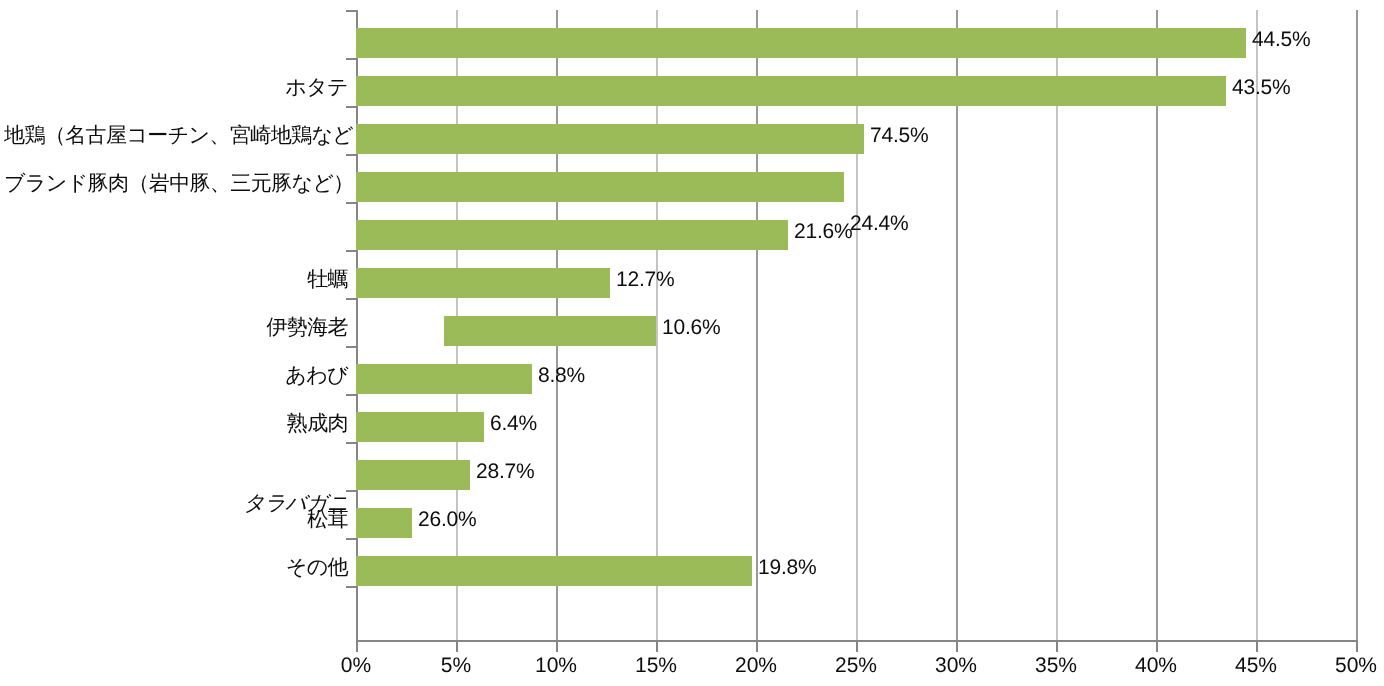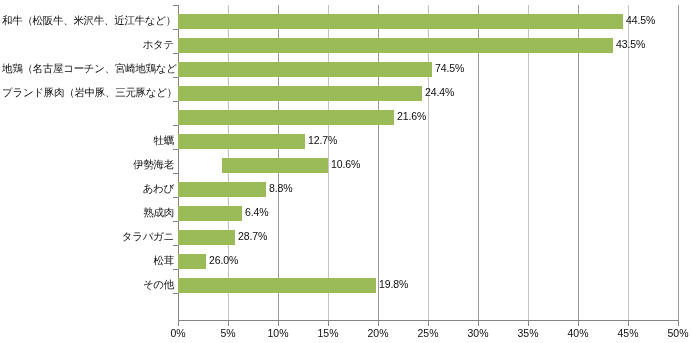--- a/index.html
+++ b/index.html
@@ -132,29 +132,28 @@
     white-space: nowrap;
     transform: translateX(-50%);
   }
 </style>
 </head>
 <body>
 
 <div id="chart-root">
 
   <div id="category-axis">
-      <div class="cat-label" style="top: 8px;">和牛（松阪牛、米沢牛、近江牛など）</div>
       <div class="cat-label" style="top: 32px; font-family: Liberation Serif, serif;">ホタテ</div>
       <div class="cat-label" style="top: 56px;">地鶏（名古屋コーチン、宮崎地鶏など）</div>
       <div class="cat-label" style="top: 80px;">ブランド豚肉（岩中豚、三元豚など）</div>
       <div class="cat-label" style="top: 128px;">牡蠣</div>
       <div class="cat-label" style="top: 152px;">伊勢海老</div>
       <div class="cat-label" style="top: 200px;">熟成肉</div>
       <div class="cat-label" style="top: 176px;">あわび</div>
-      <div class="cat-label" style="top: 224px;">タラバガニ</div>
+      <div class="cat-label" style="top: 240px; font-style: italic;">タラバガニ</div>
       <div class="cat-label" style="top: 272px;">その他</div>
       <div class="cat-label" style="top: 248px;">松茸</div>
     </div>
 
   <div id="axis-y-line"></div>
   <div id="y-ticks">
       <div class="y-tick" style="top: 5px; background: rgb(134, 134, 134);"></div>
       <div class="y-tick" style="top: 29px; background: rgb(134, 134, 134);"></div>
       <div class="y-tick" style="top: 53px; background: rgb(134, 134, 134);"></div>
       <div class="y-tick" style="top: 77px; background: rgb(134, 134, 134);"></div>
@@ -190,21 +189,21 @@
         <div class="bar-row" style="top: 28px;">
           <div class="bar" title="ホタテ 43.5%" style="width: 435px; background: rgb(155, 187, 89);"></div>
           <div class="bar-value" style="left: 438px;">43.5%</div>
         </div>
         <div class="bar-row" style="top: 52px;">
           <div class="bar" title="地鶏（名古屋コーチン、宮崎地鶏など） 25.4%" style="width: 254px; background: rgb(155, 187, 89);"></div>
           <div class="bar-value" style="left: 257px;">74.5%</div>
         </div>
         <div class="bar-row" style="top: 76px;">
           <div class="bar" title="ブランド豚肉（岩中豚、三元豚など） 24.4%" style="width: 244px; background: rgb(155, 187, 89);"></div>
-          <div class="bar-value" style="left: 247px;">24.4%</div>
+          <div class="bar-value" style="left: 247px; margin-top: 20px;">24.4%</div>
         </div>
         <div class="bar-row" style="top: 100px;">
           <div class="bar" title="赤身肉 21.6%" style="width: 216px; background: rgb(155, 187, 89);"></div>
           <div class="bar-value" style="left: 219px;">21.6%</div>
         </div>
         <div class="bar-row" style="top: 124px;">
           <div class="bar" title="牡蠣 12.7%" style="width: 127px; background: rgb(155, 187, 89);"></div>
           <div class="bar-value" style="left: 130px;">12.7%</div>
         </div>
         <div class="bar-row" style="top: 148px; margin-left: 44px;">

